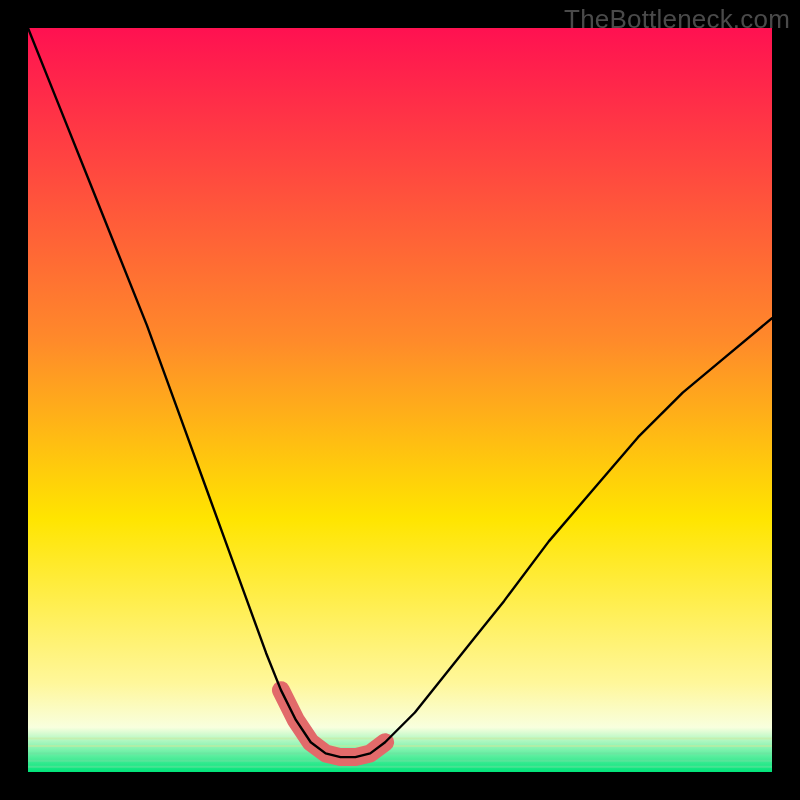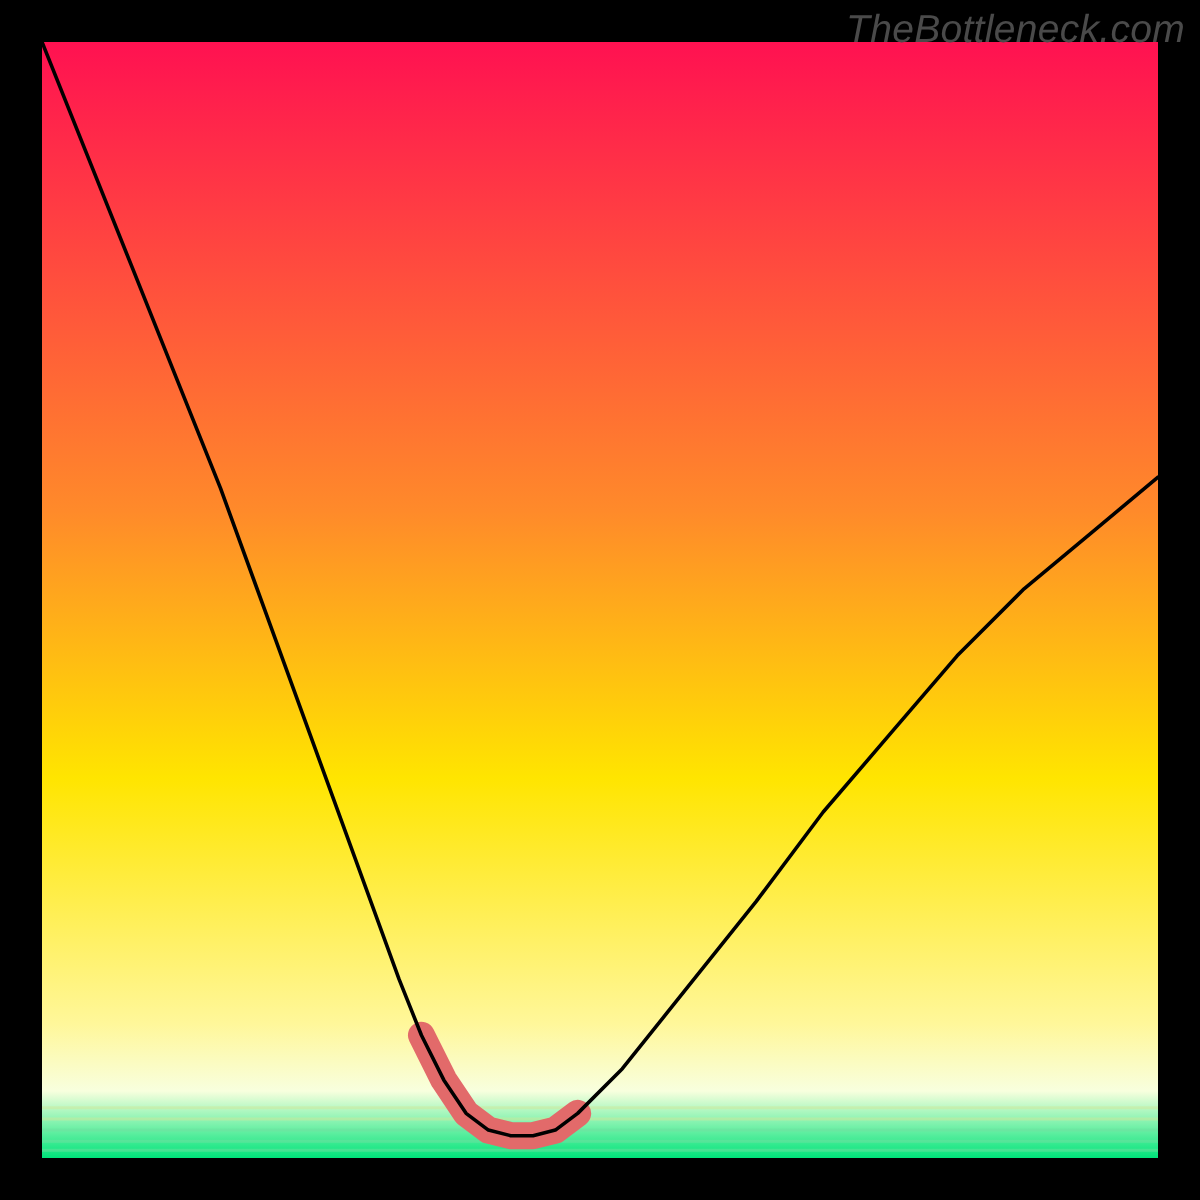--- a/index.html
+++ b/index.html
@@ -28,21 +28,20 @@
   }
   .watermark {
     position: absolute;
     top: 4px;
     right: 10px;
     color: #4a4a4a;
     font-size: 26px;
     font-weight: 400;
     letter-spacing: 0.2px;
     z-index: 10;
-    font-style: italic;
   }
   svg { display: block; }
 </style>
 </head>
 <body>
 
 <div class="frame">
   <div class="watermark">TheBottleneck.com</div>
   <div class="plot">
     <svg width="744" height="744" viewBox="0 0 744 744" preserveAspectRatio="none">

